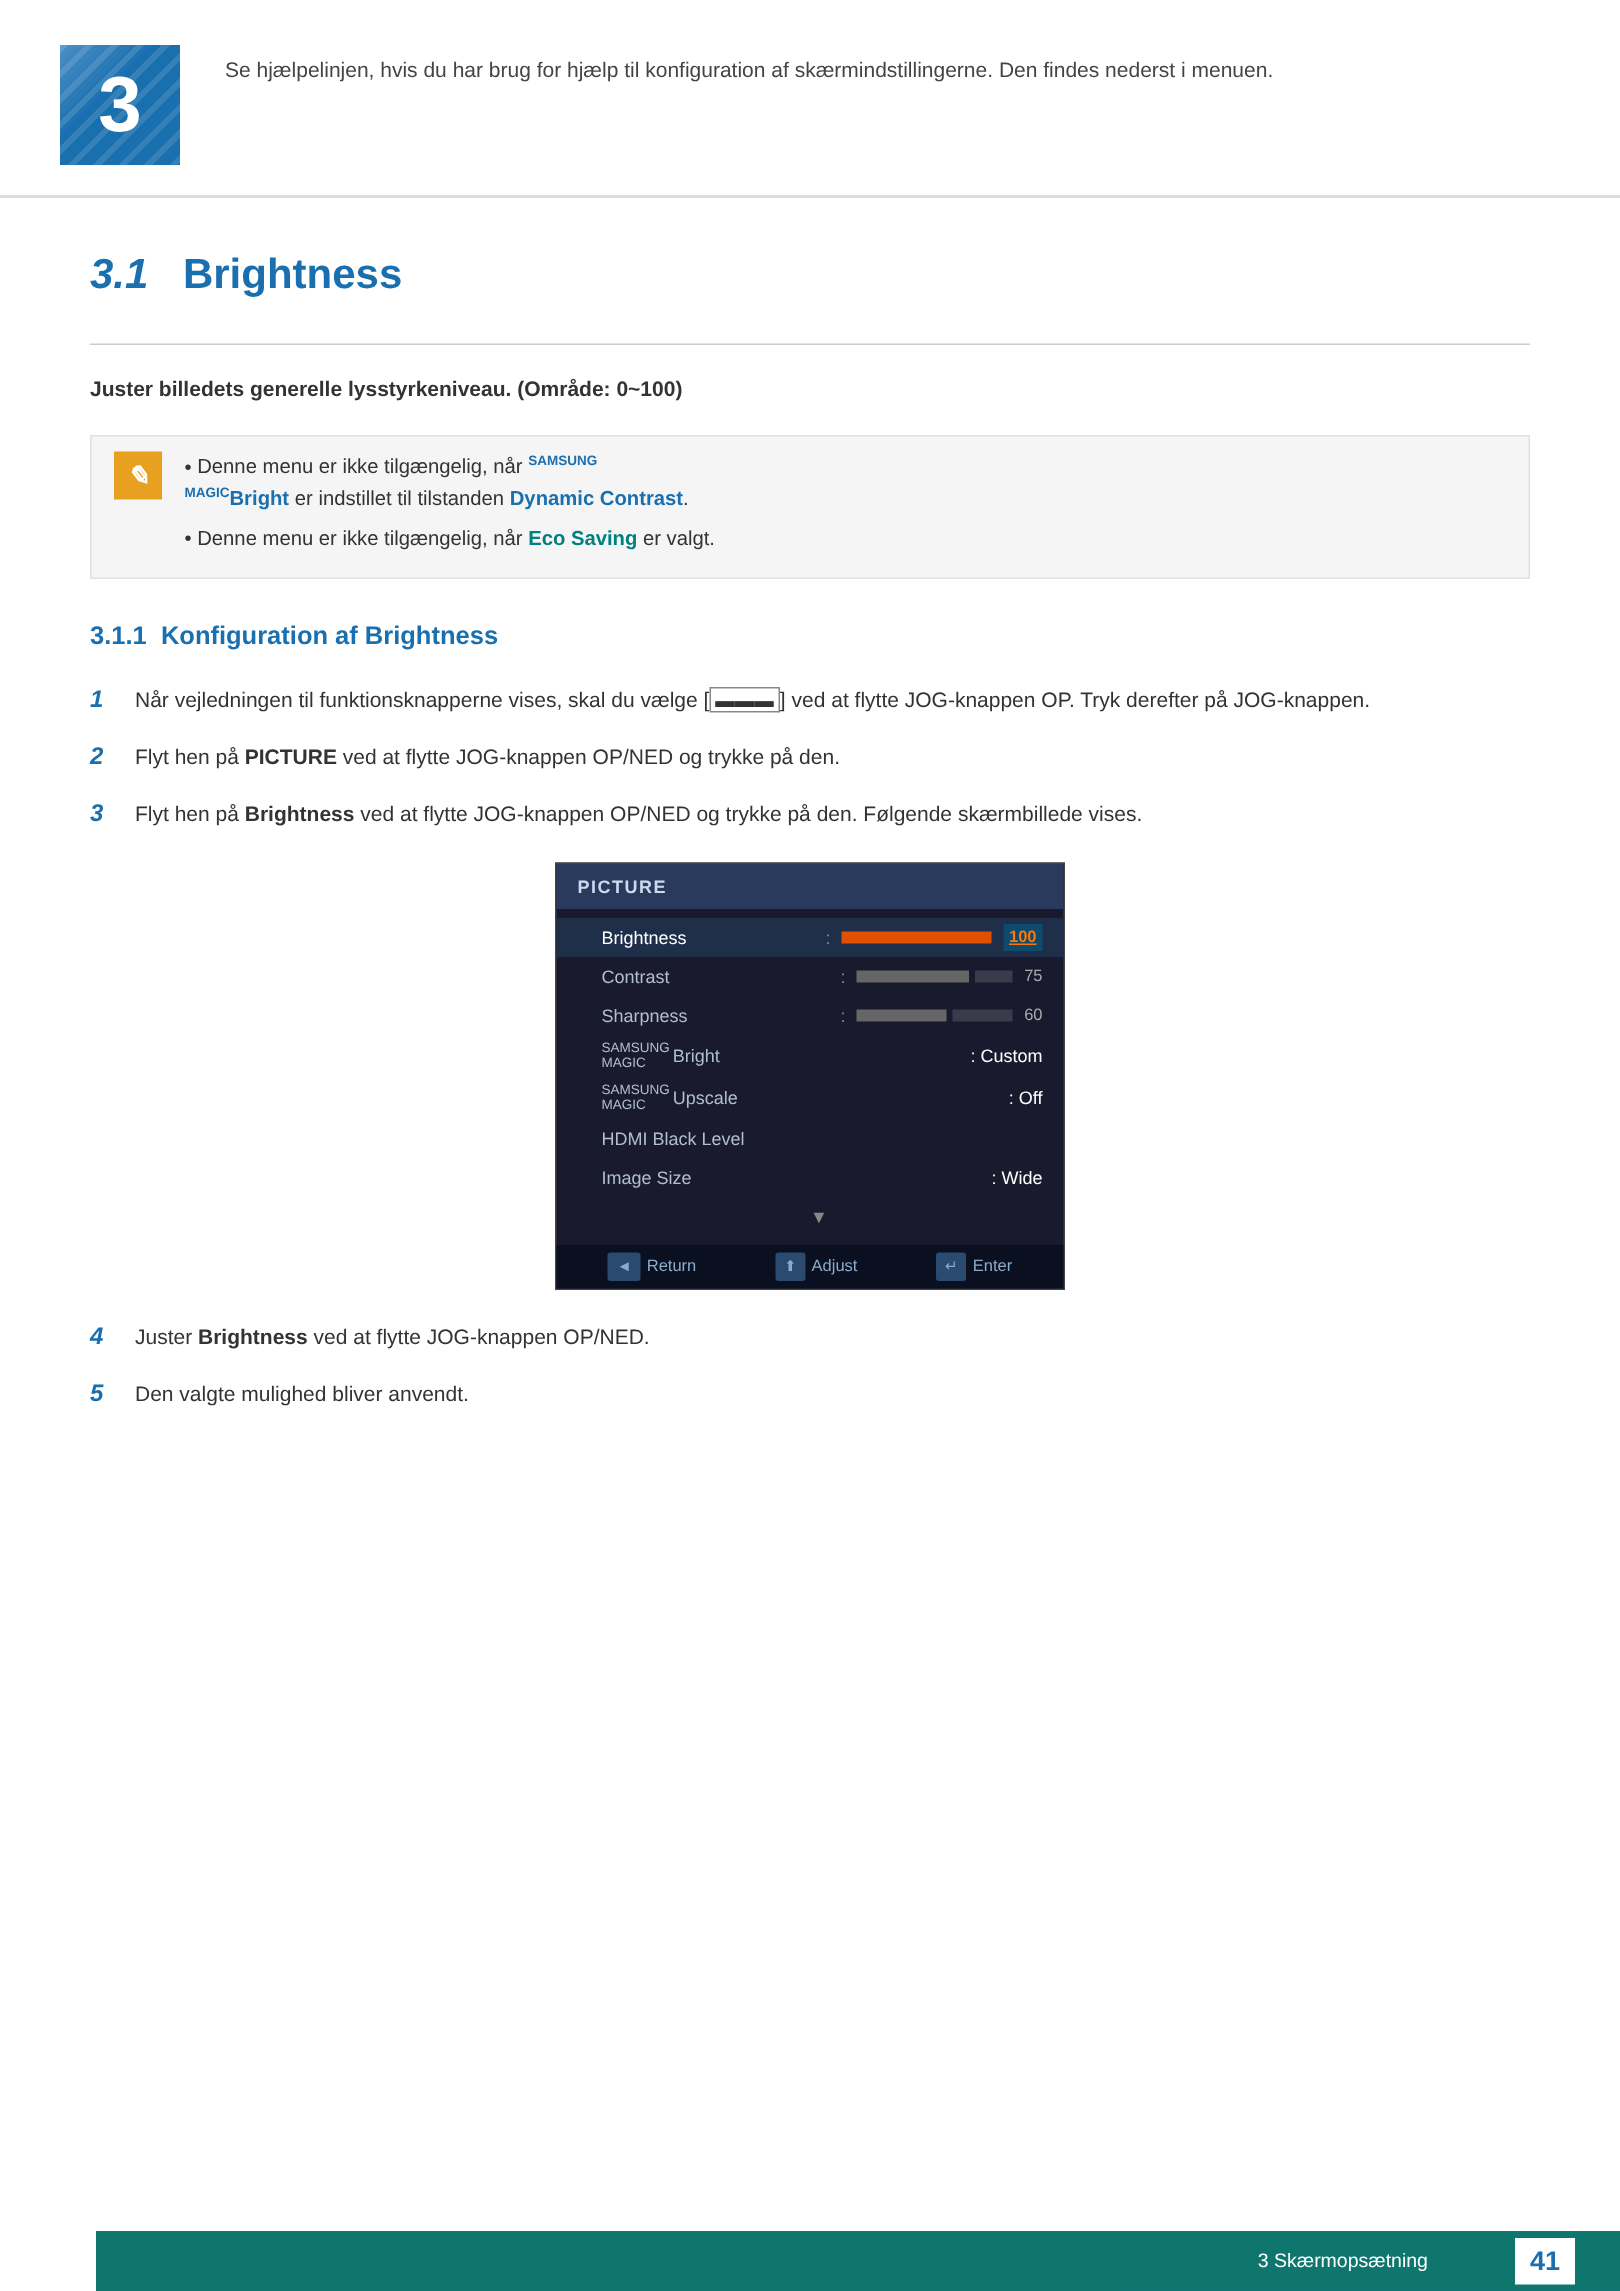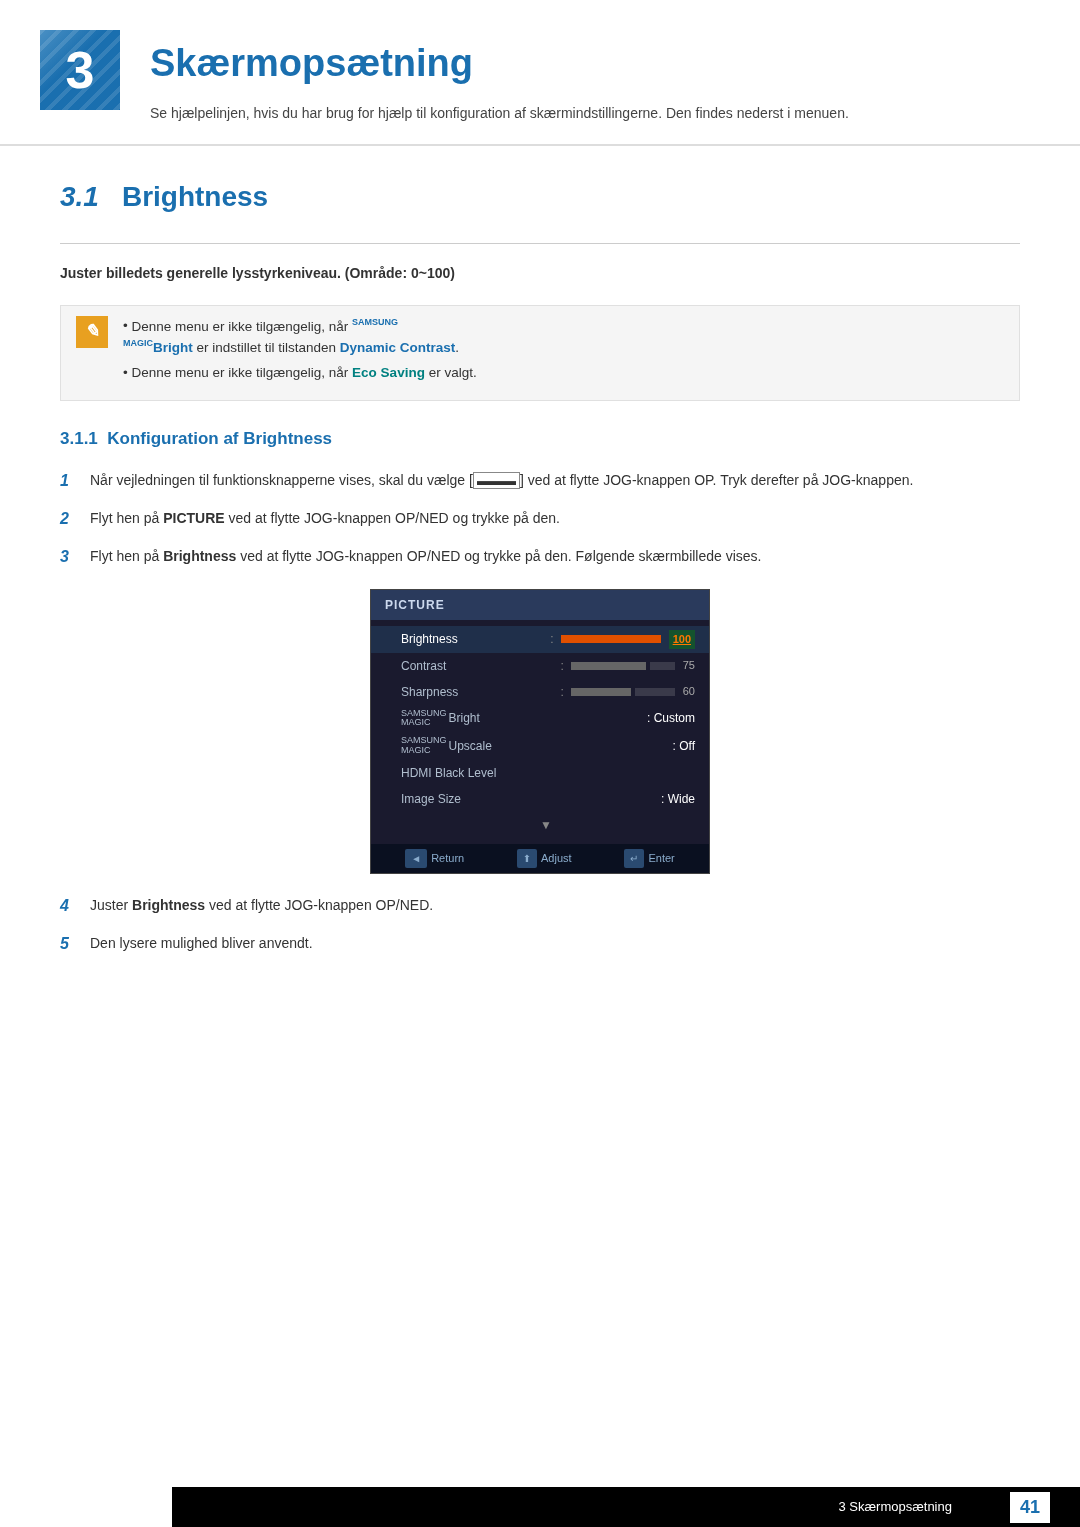--- a/index.html
+++ b/index.html
@@ -231,21 +231,21 @@
       background: #e05000;
     }
     .menu-bar-empty {
       background: #3a3a4a;
     }
     .menu-bar-value {
       color: #ff7700;
       font-size: 11px;
       font-weight: bold;
       margin-left: 4px;
-      background: #14532d;
+      background: #0c4a6e;
       padding: 1px 4px;
       text-decoration: underline;
     }
     .menu-row-brightness {
       background: #1f2f4a;
     }
     .monitor-footer {
       display: flex;
       align-items: center;
       justify-content: space-around;
@@ -266,23 +266,23 @@
       padding: 2px 6px;
       font-size: 10px;
       border-radius: 2px;
     }
 
     
     .page-footer {
       position: fixed;
       bottom: 0;
       right: 0;
-      width: 908px;
+      width: 1016px;
       height: 40px;
-      background: #000000;
+      background: #0f766e;
       display: flex;
       align-items: center;
       justify-content: flex-end;
       padding-right: 30px;
       gap: 12px;
     }
     .page-footer-text {
       color: white;
       font-size: 13px;
     }
@@ -310,21 +310,20 @@
     }
   </style>
 </head>
 <body>
 
 <div class="chapter-header">
   <div class="chapter-number-box">
     <span>3</span>
   </div>
   <div class="chapter-title-block">
-    <div class="chapter-title">Skærmopsætning</div>
     <div class="chapter-desc">Se hjælpelinjen, hvis du har brug for hjælp til konfiguration af skærmindstillingerne. Den findes nederst i menuen.</div>
   </div>
 </div>
 
 <div class="content">
 
   <div>
     <div class="section-title">
       <span class="section-number">3.1</span><span>Brightness</span>
     </div>
@@ -456,21 +455,21 @@
       <li class="step-item">
         <span class="step-number">4</span>
         <span class="step-text">
           Juster <span class="step-bold">Brightness</span> ved at flytte JOG-knappen OP/NED.
         </span>
       </li>
 
       <li class="step-item">
         <span class="step-number">5</span>
         <span class="step-text">
-          Den lysere mulighed bliver anvendt.
+          Den valgte mulighed bliver anvendt.
         </span>
       </li>
     </ul>
 
   </div>
 </div>
 
 <div class="page-footer">
   <span class="page-footer-text">3 Skærmopsætning</span>
   <span class="page-number">41</span>

